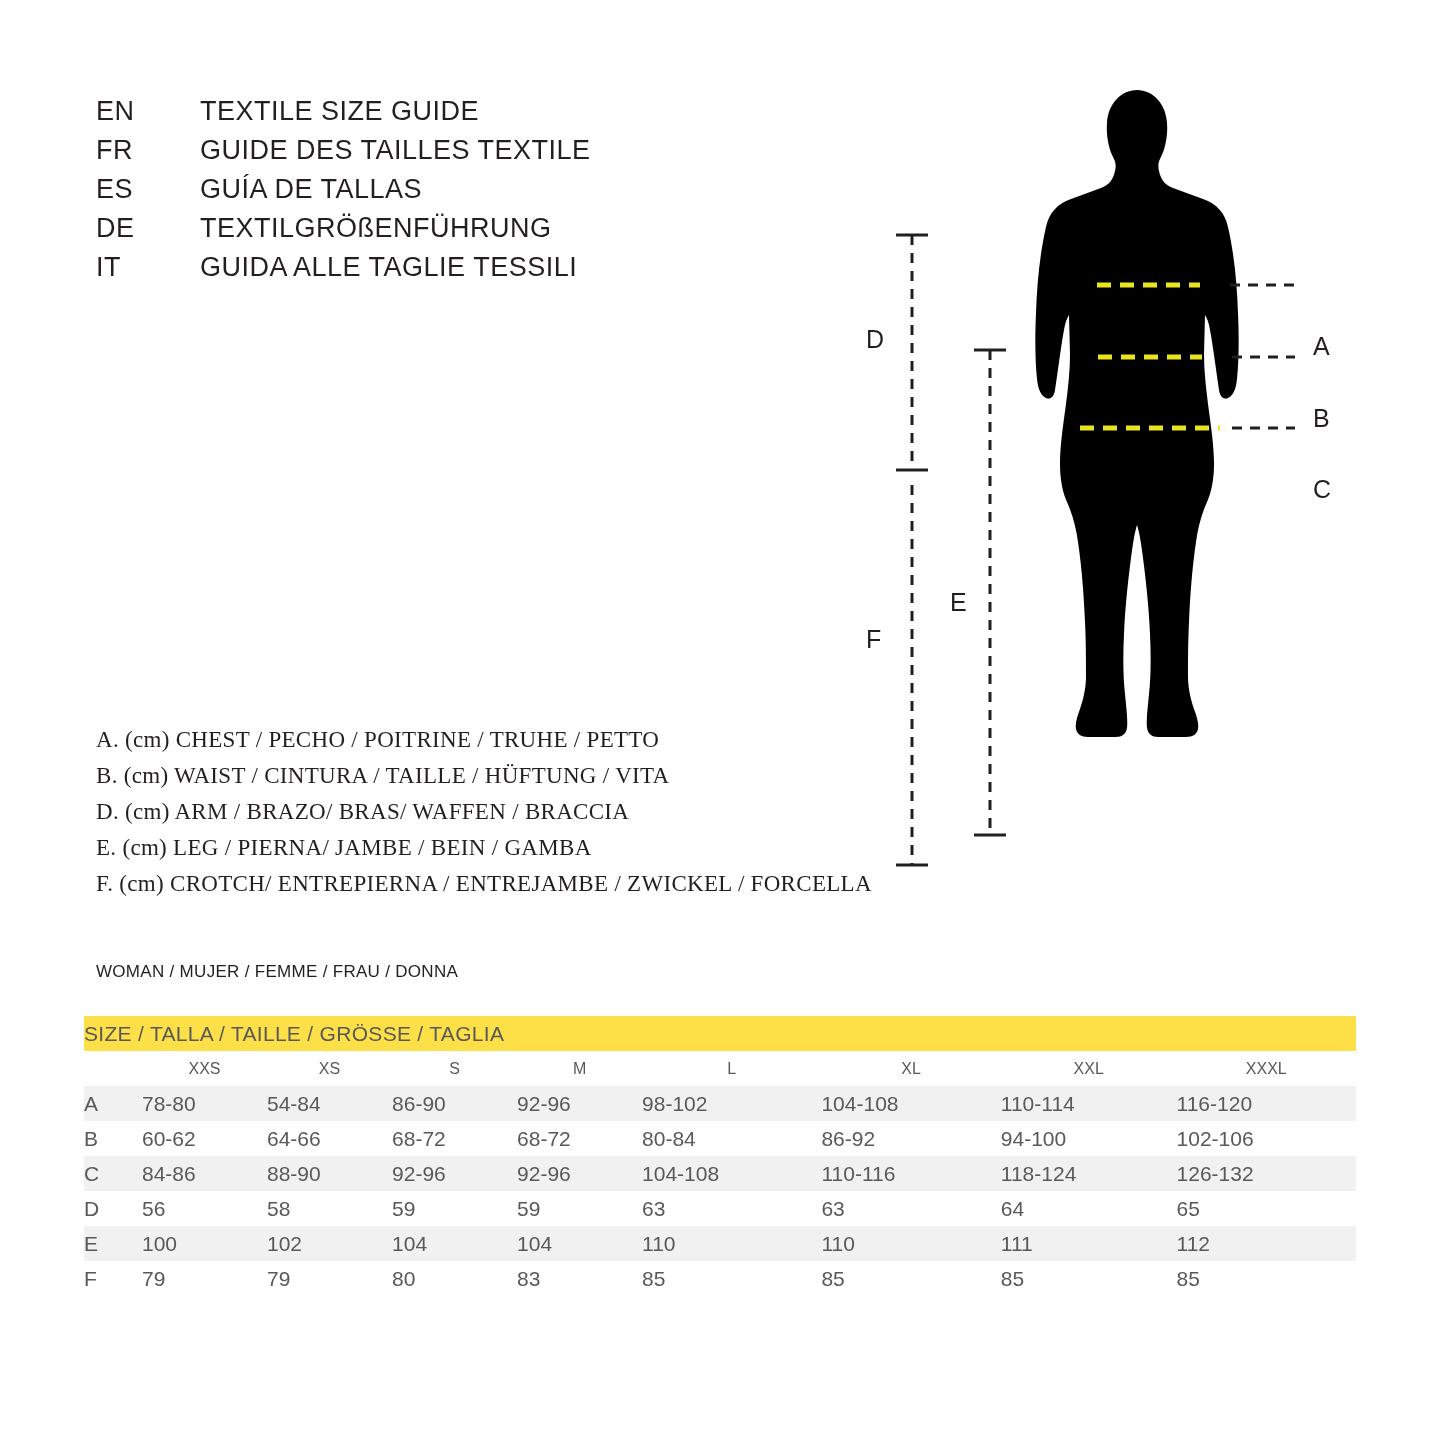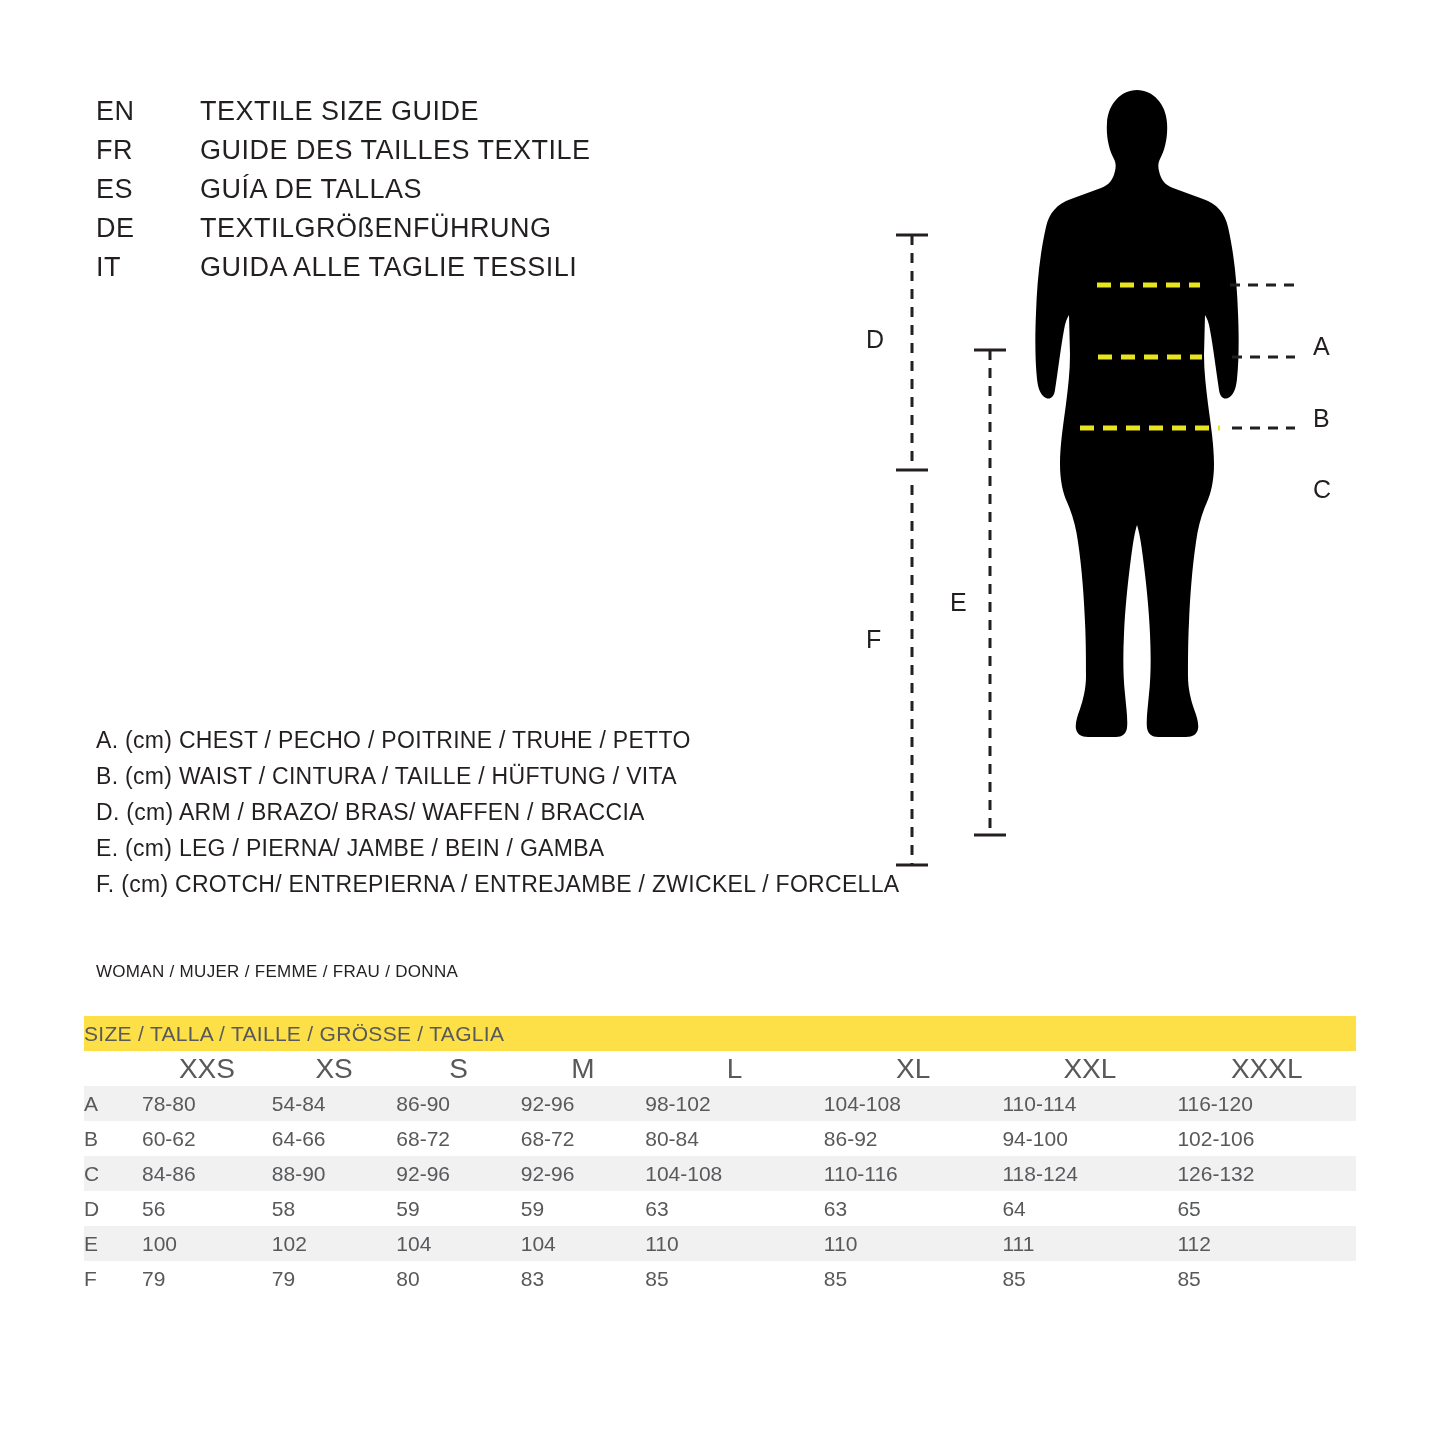--- a/index.html
+++ b/index.html
@@ -47,20 +47,21 @@
     left: 96px;
     top: 722px;
     width: 830px;
   }
   .legend-row {
     font-size: 23px;
     line-height: 36px;
     letter-spacing: 0.3px;
     color: #231f20;
     white-space: nowrap;
+    font-family: Liberation Serif, serif;
   }
 
   
   #section-title {
     position: absolute;
     left: 96px;
     top: 962px;
     font-size: 17px;
     letter-spacing: 0.3px;
     color: #231f20;
@@ -88,21 +89,21 @@
     text-align: left;
     padding-left: 14px;
     font-size: 21px;
     height: 33px;
     letter-spacing: 0.3px;
   }
   .tbl-head-row td {
     background: #ffffff;
     text-align: center;
     height: 40px;
-    font-size: 28px;
+    font-size: 16px;
   }
   .row-label {
     width: 58px;
     text-align: left;
     padding-left: 14px;
   }
   .data-cell {
     text-align: left;
   }
   .row-shade td { background: #f1f1f2; }

